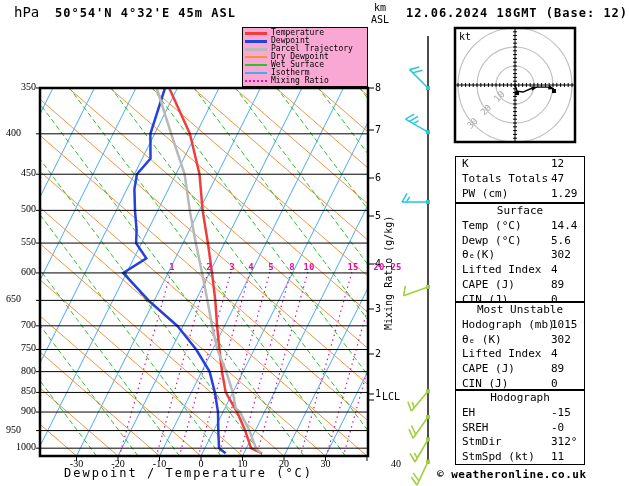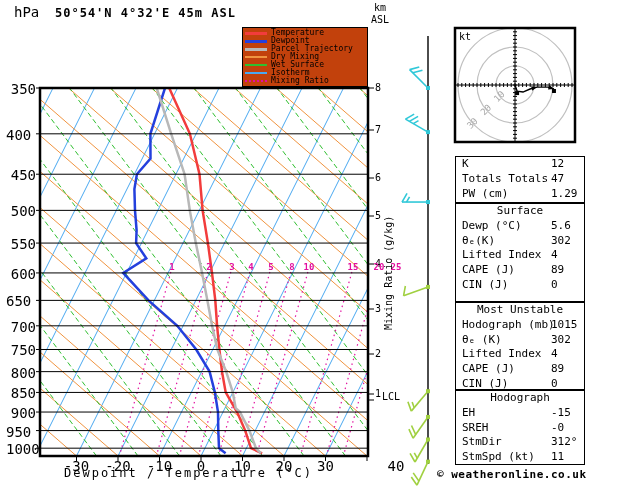--- a/index.html
+++ b/index.html
@@ -1,24 +1,24 @@
 <!DOCTYPE html>
 <html><head>
 <meta charset="utf-8">
 <style>
   html,body{margin:0;padding:0;background:#fff;}
   .app{width:629px;height:486px;position:relative;background:#fff;overflow:hidden;
        font-family:"DejaVu Sans Mono",monospace;color:#000;}
   .abs{position:absolute;}
   .title{font-size:12px;font-weight:bold;letter-spacing:1px;white-space:nowrap;}
   .small{font-size:14px;white-space:nowrap;}
-  .tick-label{font-size:14px;white-space:nowrap;}
+  .tick-label{font-size:10px;white-space:nowrap;font-family:Liberation Serif, serif;}
   .km-label{font-size:10px;white-space:nowrap;}
   .mix-label{font-size:9px;font-weight:bold;color:#e20f9f;white-space:nowrap;}
-  .legend-box{border:1px solid #000;background:#c2410c;padding:1px 2px;box-sizing:border-box;}
+  .legend-box{border:1px solid #000;background:#f9a8d4;padding:1px 2px;box-sizing:border-box;}
   .legend-row{display:flex;align-items:center;height:8px;}
   .legend-sample{width:22px;margin-right:4px;flex:0 0 22px;}
   .legend-text{font-size:8px;line-height:8px;white-space:nowrap;}
   .panel-box{border:1px solid #000;background:#fff;box-sizing:border-box;font-size:11px;}
   .trow{position:relative;height:14.8px;line-height:14.8px;padding-left:6px;white-space:nowrap;}
   .trow .tval{position:absolute;left:95px;top:0;}
   .theader{text-align:center;height:14.8px;line-height:14.8px;white-space:nowrap;}
   .xaxis-label{font-size:12px;letter-spacing:2px;white-space:nowrap;}
   .copyright{font-size:11px;font-weight:bold;letter-spacing:0.5px;white-space:nowrap;}
   .vert-label{font-size:10px;white-space:nowrap;transform:rotate(-90deg);transform-origin:left top;}
@@ -271,20 +271,21 @@
         </g>
         <rect x="455" y="28" width="120" height="114" fill="none" stroke="#000" stroke-width="2.5"></rect>
         <text x="459" y="40" font-size="10" font-family="DejaVu Sans Mono,monospace" fill="#000">kt</text>
       </g>
     </svg>
 
   <div class="abs small" style="left:14px;top:4px">hPa</div>
 
   <div class="abs title" style="left:55px;top:6px">50°54'N 4°32'E 45m ASL</div>
 
+  <div class="abs title" style="left:406px;top:6px">12.06.2024 18GMT (Base: 12)</div>
 
   <div class="abs km-label" style="left:374px;top:2px">km</div>
   <div class="abs km-label" style="left:371px;top:14px">ASL</div>
 
   <div id="pressure-labels">
       <div class="abs tick-label" style="left: 6px; top: 81px; width: 30px; text-align: right;">350</div>
       <div class="abs tick-label" style="left: 6px; top: 126.814px; width: 30px; text-align: left;">400</div>
       <div class="abs tick-label" style="left: 6px; top: 167.224px; width: 30px; text-align: right;">450</div>
       <div class="abs tick-label" style="left: 6px; top: 203.373px; width: 30px; text-align: right;">500</div>
       <div class="abs tick-label" style="left: 6px; top: 236.073px; width: 30px; text-align: right;">550</div>
@@ -347,21 +348,21 @@
       <div class="legend-row">
         <div class="legend-sample" style="height: 3px; background: rgb(36, 64, 221);"></div>
         <div class="legend-text">Dewpoint</div>
       </div>
       <div class="legend-row">
         <div class="legend-sample" style="height: 3px; background: rgb(184, 184, 184);"></div>
         <div class="legend-text">Parcel Trajectory</div>
       </div>
       <div class="legend-row">
         <div class="legend-sample" style="height: 2px; background: rgb(240, 148, 64);"></div>
-        <div class="legend-text">Dry Mixing</div>
+        <div class="legend-text">Dry Dewpoint</div>
       </div>
       <div class="legend-row">
         <div class="legend-sample" style="height: 2px; background: rgb(47, 191, 47);"></div>
         <div class="legend-text">Wet Surface</div>
       </div>
       <div class="legend-row">
         <div class="legend-sample" style="height: 2px; background: rgb(74, 168, 240);"></div>
         <div class="legend-text">Isotherm</div>
       </div>
       <div class="legend-row">
@@ -371,20 +372,21 @@
     </div>
 
   <div id="panel">
       <div class="abs panel-box" style="left: 455px; top: 156px; width: 130px; height: 47px;">
         <div class="trow"><span class="tkey">K</span><span class="tval">12</span></div>
         <div class="trow"><span class="tkey">Totals Totals</span><span class="tval">47</span></div>
         <div class="trow"><span class="tkey">PW (cm)</span><span class="tval">1.29</span></div>
       </div>
       <div class="abs panel-box" style="left: 455px; top: 203px; width: 130px; height: 99px;">
         <div class="theader">Surface</div>
+        <div class="trow"><span class="tkey">Temp (°C)</span><span class="tval">14.4</span></div>
         <div class="trow"><span class="tkey">Dewp (°C)</span><span class="tval">5.6</span></div>
         <div class="trow"><span class="tkey">θₑ(K)</span><span class="tval">302</span></div>
         <div class="trow"><span class="tkey">Lifted Index</span><span class="tval">4</span></div>
         <div class="trow"><span class="tkey">CAPE (J)</span><span class="tval">89</span></div>
         <div class="trow"><span class="tkey">CIN (J)</span><span class="tval">0</span></div>
       </div>
       <div class="abs panel-box" style="left: 455px; top: 302px; width: 130px; height: 88px;">
         <div class="theader">Most Unstable</div>
         <div class="trow"><span class="tkey">Hodograph (mb)</span><span class="tval">1015</span></div>
         <div class="trow"><span class="tkey">θₑ (K)</span><span class="tval">302</span></div>

